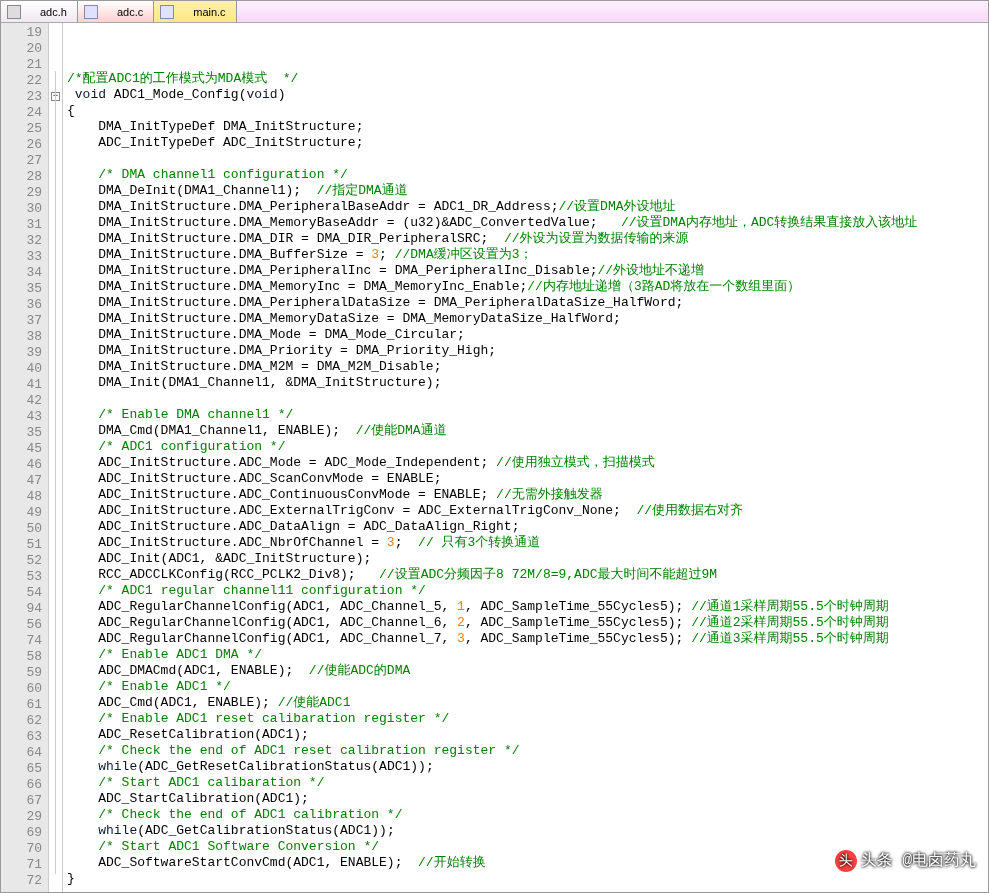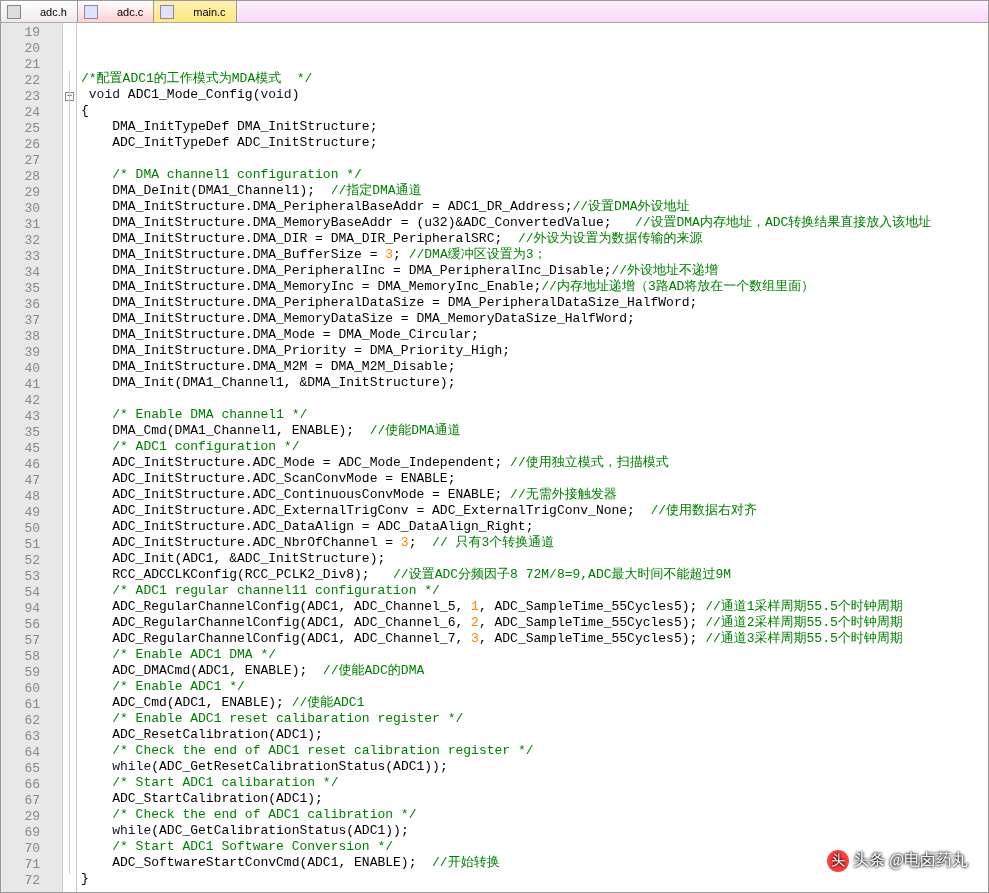--- a/index.html
+++ b/index.html
@@ -5,30 +5,30 @@
 *{margin:0;padding:0;box-sizing:border-box}
 body{font-family:Consolas,"Courier New",monospace;font-size:13px;background:#fff;width:989px;height:893px;overflow:hidden;border:1px solid #999}
 .tabs{display:flex;background:linear-gradient(#fdf0fd,#f8d8f8);border-bottom:1px solid #aaa;height:22px}
 .tab{display:flex;align-items:center;padding:1px 10px 1px 6px;border-right:1px solid #999;background:linear-gradient(#fff,#f0e8f0);cursor:pointer;gap:19px;font-size:11px;font-family:Tahoma,sans-serif}
 .tab.active{background:linear-gradient(#fff,#ffd0d0)}
 .tab.inactive{background:linear-gradient(#fff0b0,#ffe880)}
 .ficon{width:14px;height:14px;display:inline-block}
 .ficon.h{background:#ddd;border:1px solid #888}
 .ficon.c{background:#e0e0ff;border:1px solid #88a}
 .editor{display:flex;height:calc(100% - 22px);background:#fff;position:relative}
-.gutter{background:#e8e8e8;width:62px;text-align:right;padding-right:22px;color:#888;border-right:1px solid #ccc;user-select:none;font-size:13px;line-height:16px;padding-top:2px}
+.gutter{background:#e8e8e8;width:48px;text-align:right;padding-right:6px;color:#888;border-right:1px solid #ccc;user-select:none;font-size:13px;line-height:16px;padding-top:2px}
 .fold{width:14px;border-right:1px solid #ccc;position:relative}
 .fold-box{position:absolute;left:2px;width:9px;height:9px;border:1px solid #888;background:#fff;font-size:9px;line-height:7px;text-align:center}
 .fold-line{position:absolute;left:6px;top:48px;bottom:18px;width:1px;background:#ccc}
 .code{padding:16px 4px;white-space:pre;line-height:16px;font-size:13px;overflow:hidden}
 .ln{height:16px}
 .c-kw{color:#0f172a}
 .c-cmt{color:#008000}
 .c-num{color:#ff8000}
-.watermark{position:absolute;right:20px;bottom:20px;font-family:Liberation Serif, serif;font-size:16px;color:#fff;text-shadow:0 0 3px #000,0 0 3px #000}
+.watermark{position:absolute;right:12px;bottom:20px;font-family:Liberation Mono, monospace;font-size:16px;color:#fff;text-shadow:0 0 3px #000,0 0 3px #000}
 .wm-icon{display:inline-block;width:22px;height:22px;background:#ff4040;border-radius:50%;color:#fff;text-align:center;line-height:22px;font-size:14px;vertical-align:middle;margin-right:4px}
 </style>
 </head>
 <body>
 
 <div class="tabs" id="tabbar">
     <div class="tab">
       <span class="ficon h"></span>
       <span>adc.h</span>
     </div>
@@ -75,21 +75,21 @@
       <div class="ln">47</div>
       <div class="ln">48</div>
       <div class="ln">49</div>
       <div class="ln">50</div>
       <div class="ln">51</div>
       <div class="ln">52</div>
       <div class="ln">53</div>
       <div class="ln">54</div>
       <div class="ln">94</div>
       <div class="ln">56</div>
-      <div class="ln">57</div>
+      <div class="ln">74</div>
       <div class="ln">58</div>
       <div class="ln">59</div>
       <div class="ln">60</div>
       <div class="ln">61</div>
       <div class="ln">62</div>
       <div class="ln">63</div>
       <div class="ln">64</div>
       <div class="ln">65</div>
       <div class="ln">66</div>
       <div class="ln">67</div>

